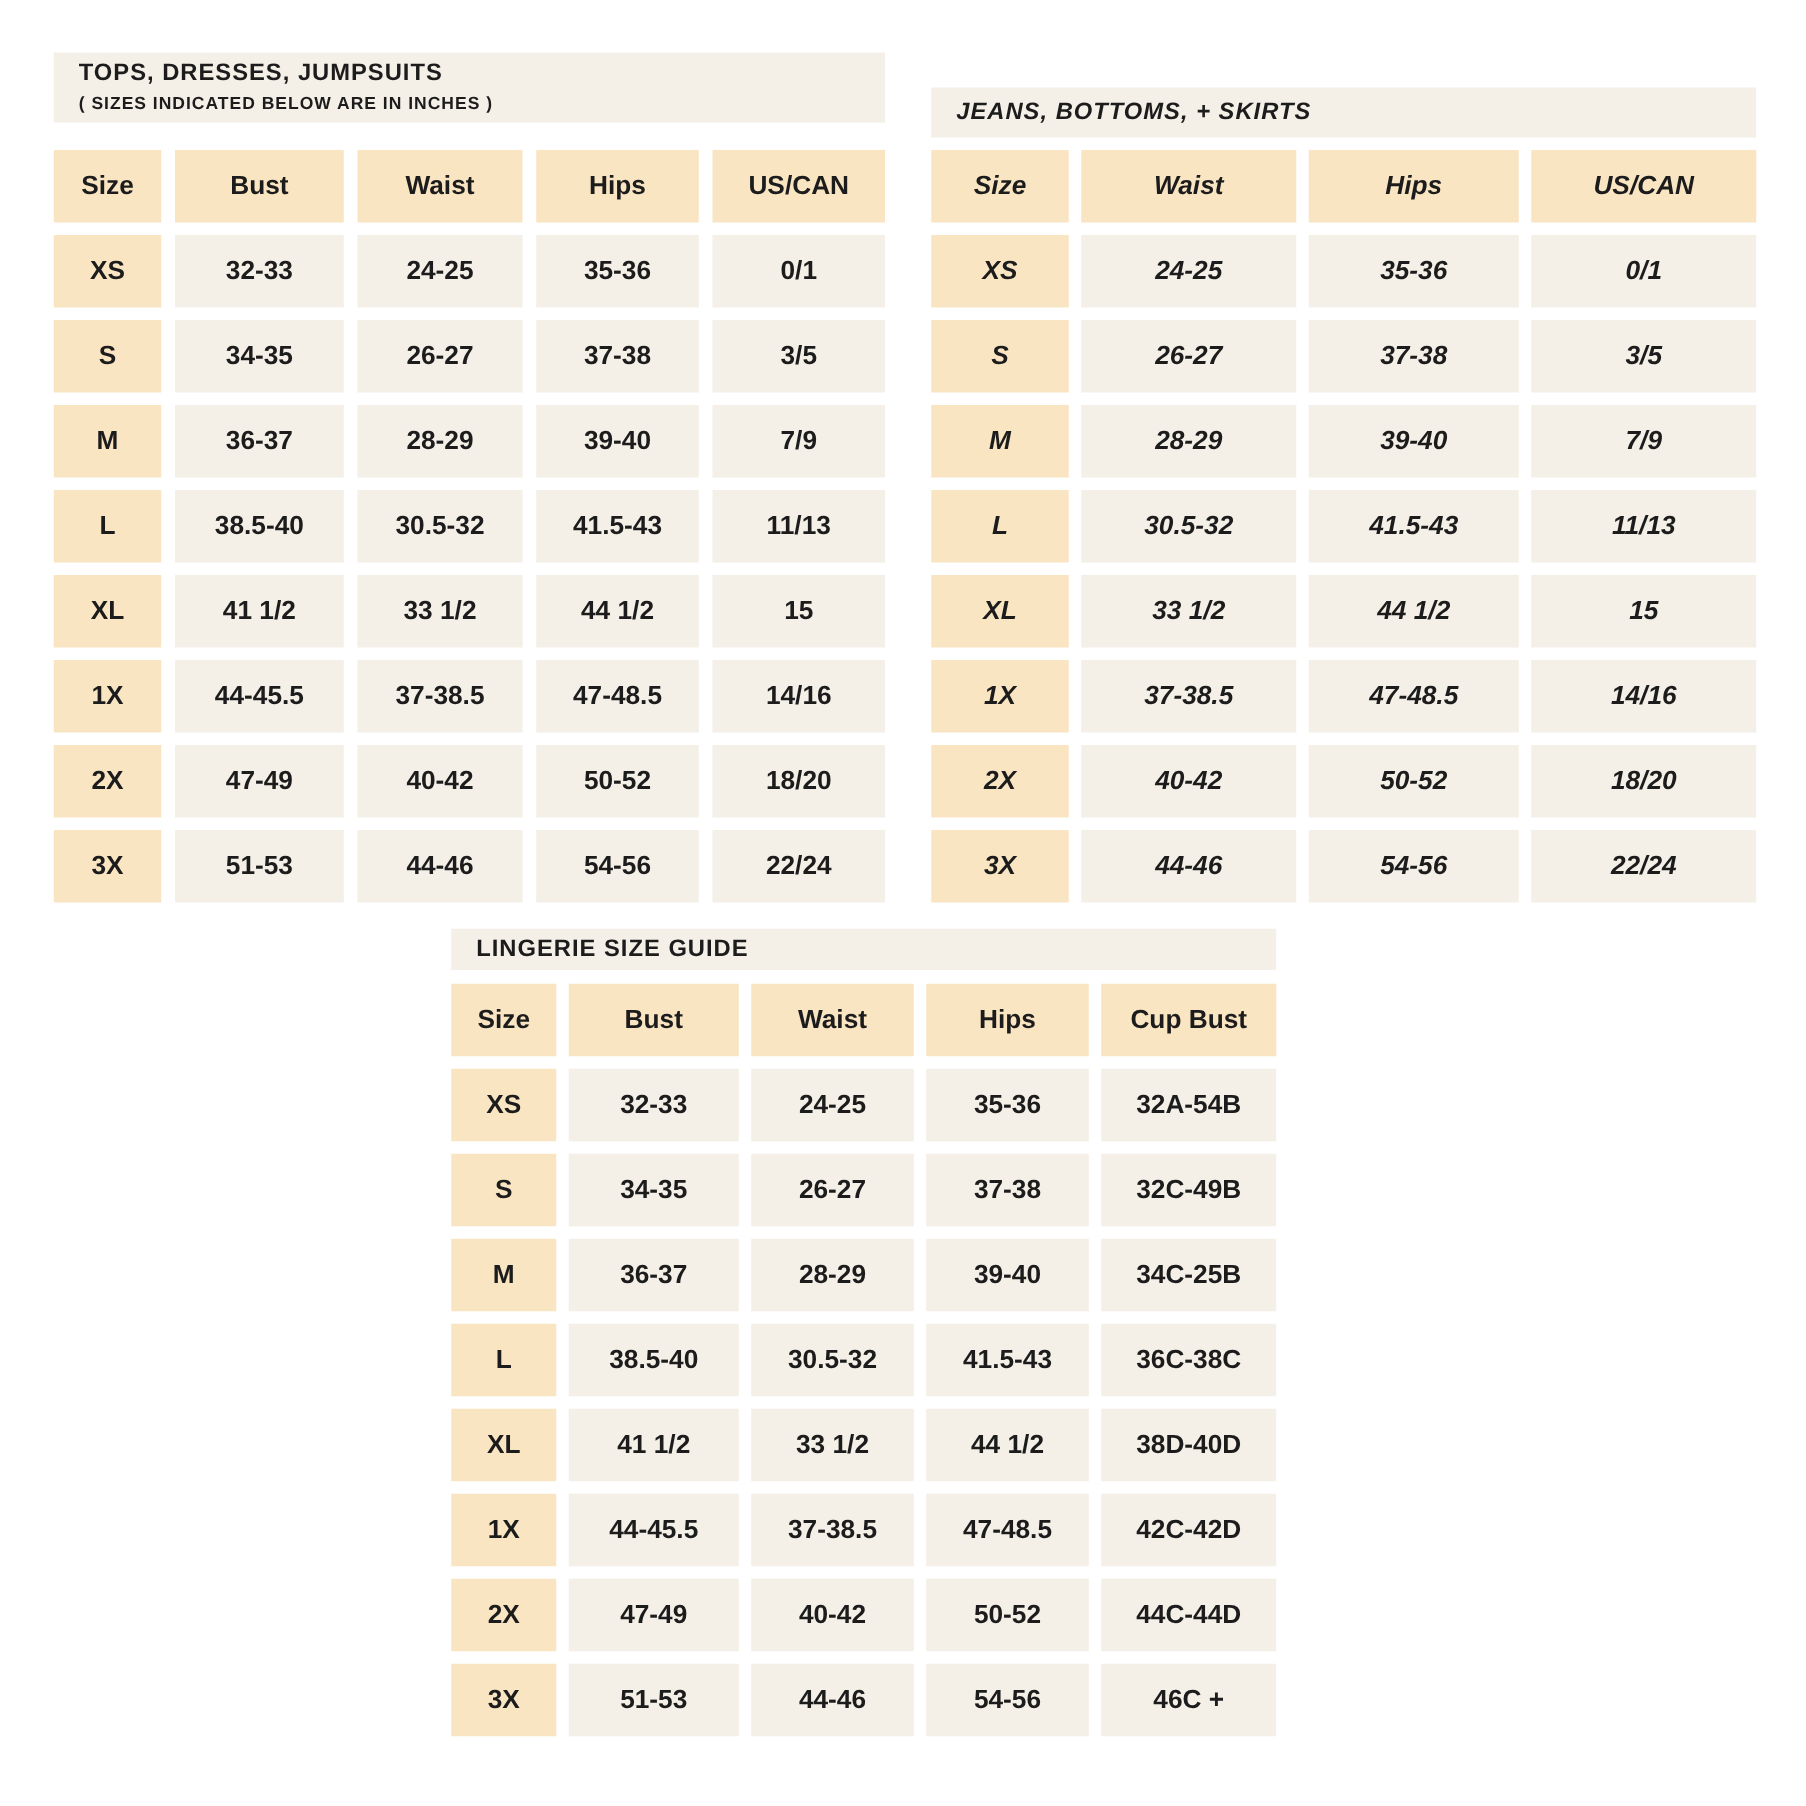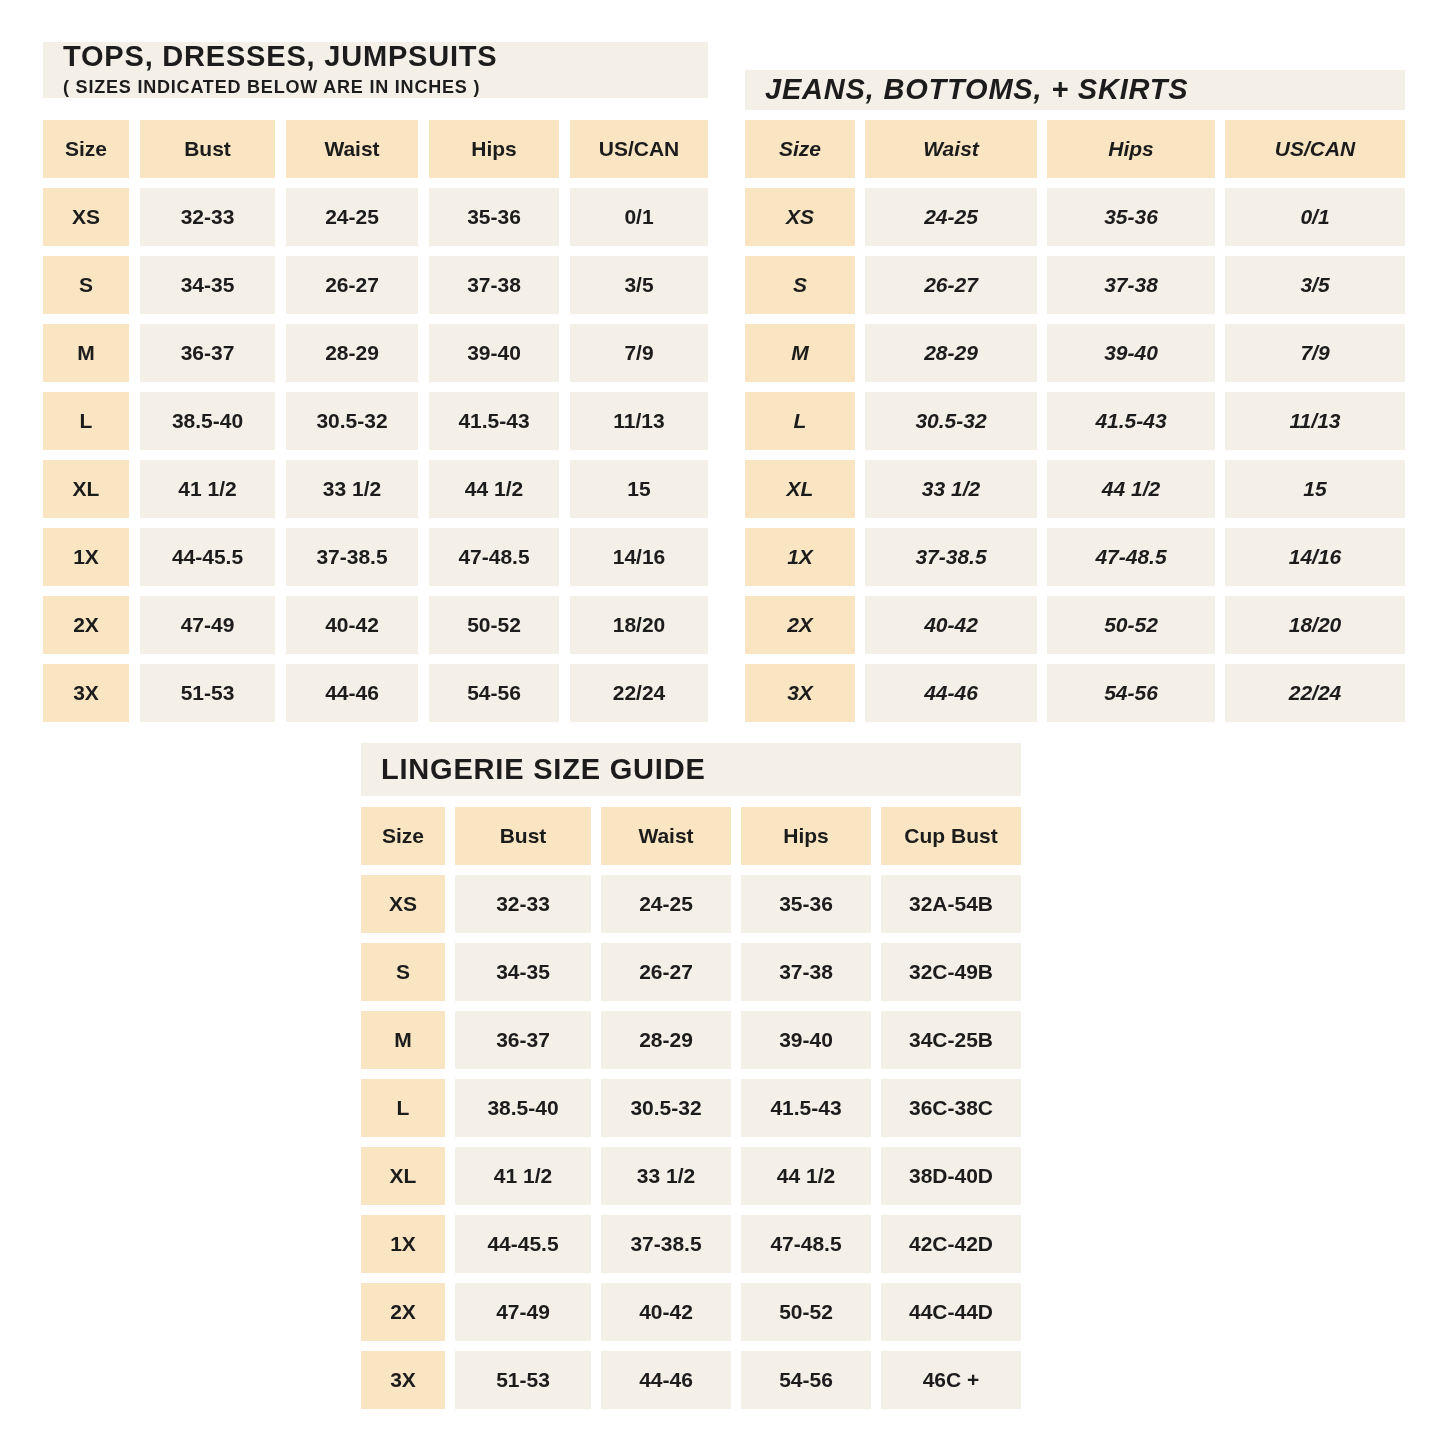--- a/index.html
+++ b/index.html
@@ -16,27 +16,27 @@
   .table-block { position: absolute; }
   .title-block {
     background: #f4efe7;
     display: flex;
     flex-direction: column;
     justify-content: center;
     padding-left: 20px;
   }
   .title {
     font-weight: 700;
-    font-size: 29px;
+    font-size: 19px;
     letter-spacing: 0.8px;
     line-height: 1.15;
   }
   .subtitle {
     font-weight: 700;
-    font-size: 18px;
+    font-size: 14px;
     letter-spacing: 0.8px;
     line-height: 1.3;
     margin-top: 3px;
   }
   .subtitle:empty { display: none; }
   .grid { display: grid; }
   .cell {
     height: 58px;
     display: flex;
     align-items: center;
@@ -53,21 +53,21 @@
   .t1 .title-block { height: 56px; margin-bottom: 22px; }
   .t1 .grid { grid-template-columns: 86px 135px 132px 130px 138px; column-gap: 11px; row-gap: 10px; }
 
   
   .t2 { left: 745px; top: 70px; width: 660px; font-style: italic; }
   .t2 .title-block { height: 40px; margin-bottom: 10px; }
   .t2 .grid { grid-template-columns: 110px 172px 168px 180px; column-gap: 10px; row-gap: 10px; }
 
   
   .t3 { left: 361px; top: 743px; width: 660px; }
-  .t3 .title-block { height: 53px; margin-bottom: 11px; }
+  .t3 .title-block { height: 33px; margin-bottom: 11px; }
   .t3 .grid { grid-template-columns: 84px 136px 130px 130px 140px; column-gap: 10px; row-gap: 10px; }
 </style>
 </head>
 <body>
 
 <div class="canvas">
 
   <section class="table-block t1">
     <div class="title-block">
       <div class="title">TOPS, DRESSES, JUMPSUITS</div>

